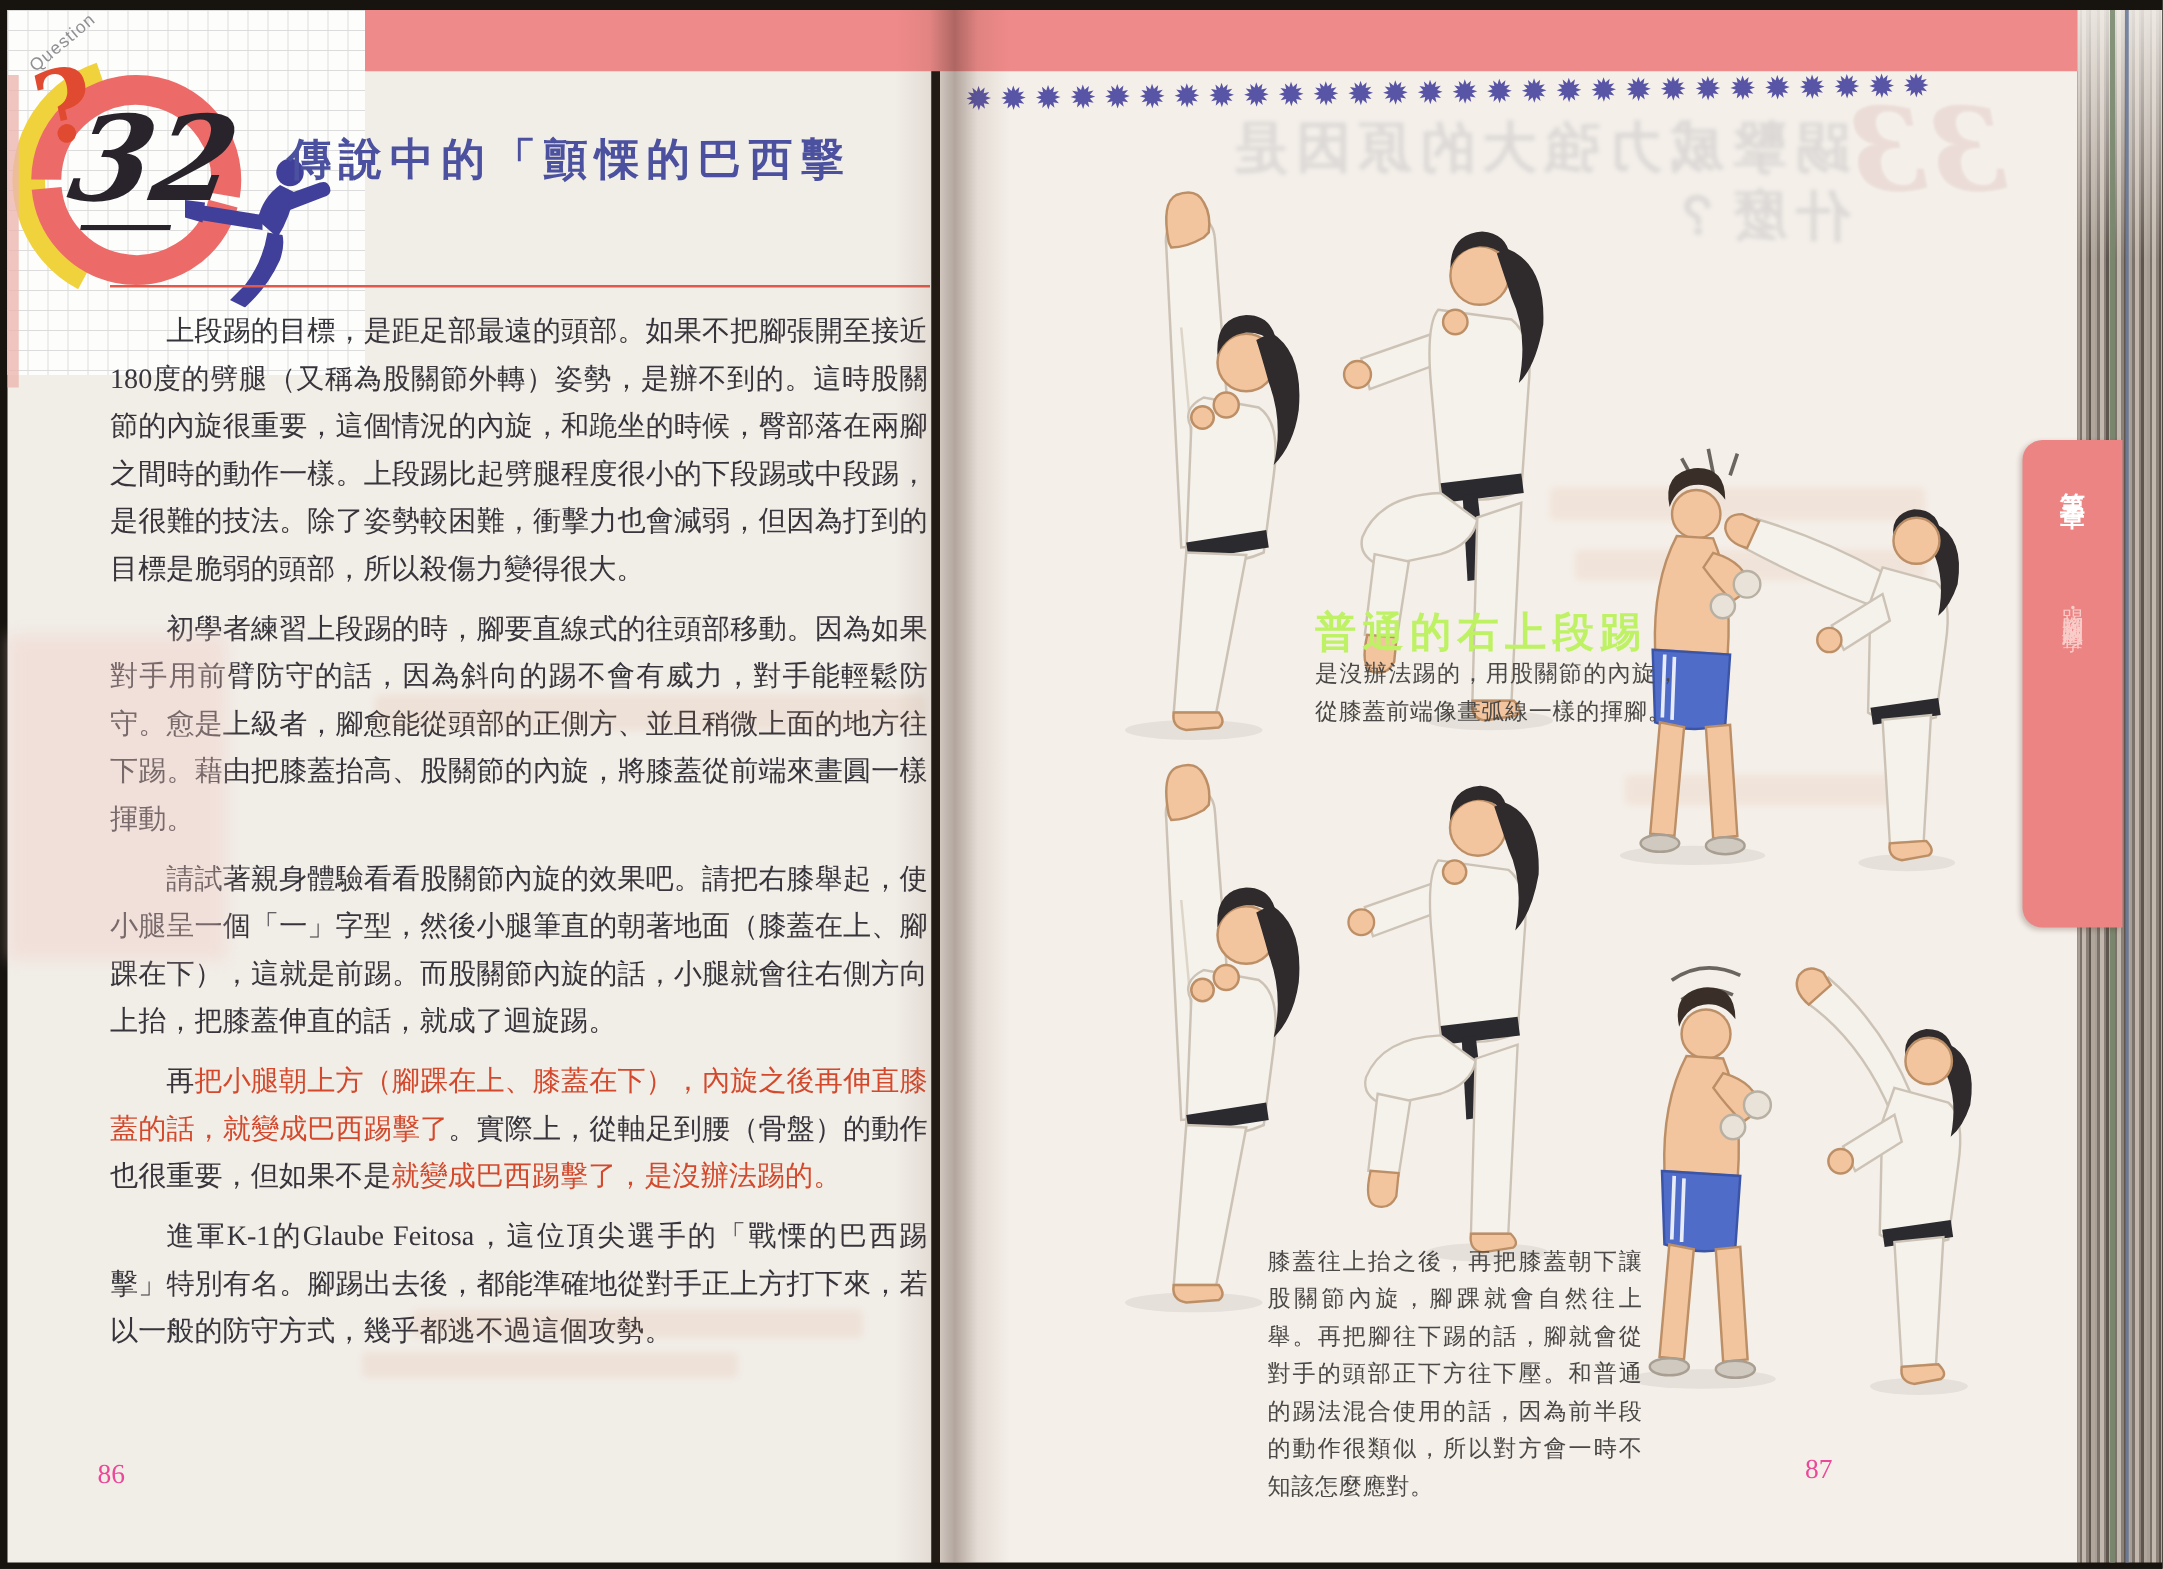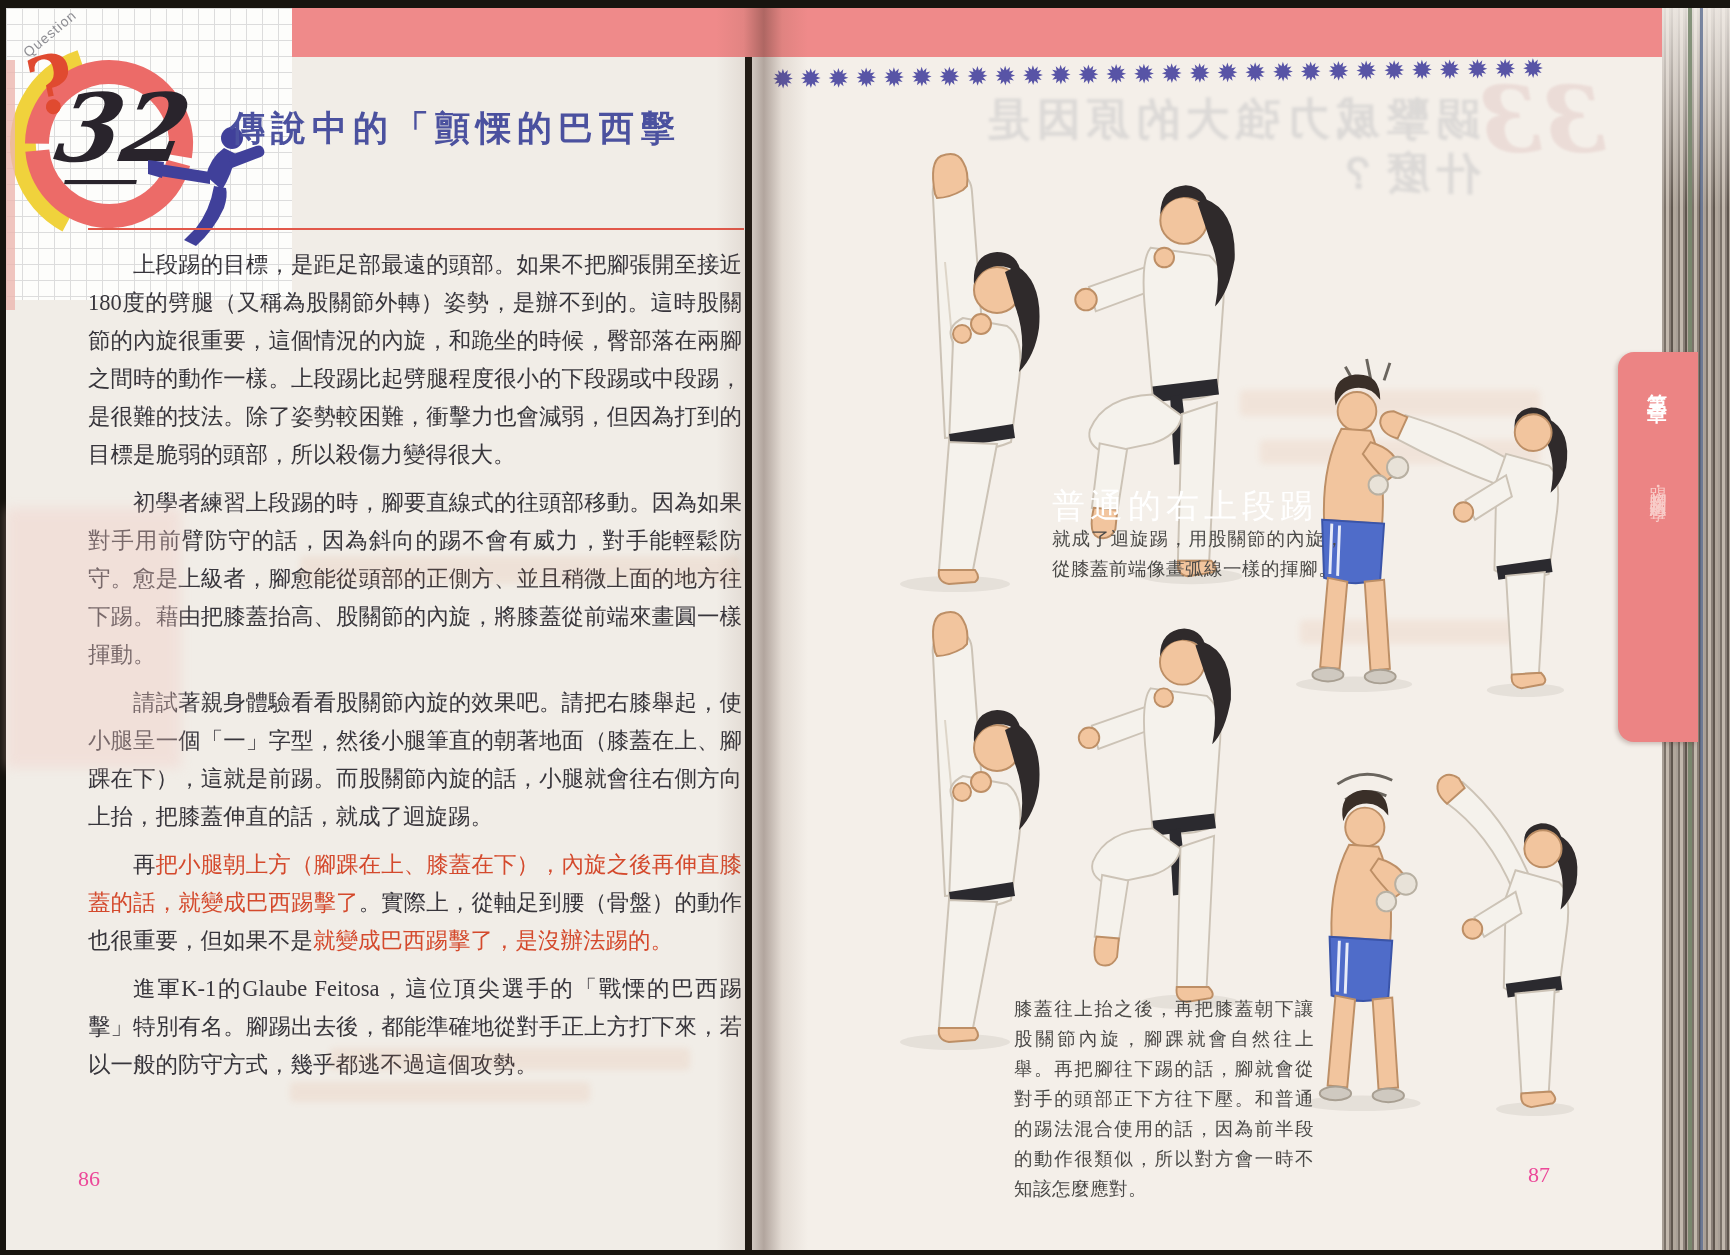--- a/index.html
+++ b/index.html
@@ -47,21 +47,21 @@
   .page-num{font-family:"Liberation Serif",serif;font-size:22px;color:#ec4899;}
 
   
   .star-row{left:772px;top:58px;width:895px;font-size:26px;letter-spacing:6px;color:#5854a6;
     transform:rotate(-0.8deg);white-space:nowrap;}
   .bleed-title{left:960px;top:92px;width:520px;font-weight:bold;font-size:44px;line-height:54px;
     letter-spacing:6px;color:#7b828e;opacity:.20;filter:blur(1.5px);transform:scaleX(-1);}
   .bleed-num{left:1478px;top:66px;font-family:"DejaVu Serif",serif;font-weight:900;font-style:italic;
     font-size:92px;color:#c58a8a;opacity:.18;transform:scaleX(-1);filter:blur(1px);}
 
-  .cap-title{font-weight:normal;font-size:33px;letter-spacing:5px;color:#ffffff;}
+  .cap-title{font-weight:bold;font-size:33px;letter-spacing:5px;color:#bef264;}
   .cap-body{font-size:18.5px;line-height:30px;letter-spacing:.5px;color:#4a4947;text-align:justify;}
   .cap1-title{left:1052px;top:484px;width:340px;}
   .cap1-body{left:1052px;top:524px;width:292px;}
   .cap2-title{left:1062px;top:946px;width:260px;}
   .cap2-body{left:1014px;top:994px;width:300px;}
 
   .fig{position:absolute;}
 
   
   .edge-stack{left:1662px;top:8px;width:68px;height:1242px;
@@ -234,35 +234,35 @@
       <use href="#fig-highkick"></use>
     </svg>
   <svg class="fig" style="left:1035px;top:150px" width="235" height="440" viewBox="0 0 240 450">
       <use href="#fig-chamber"></use>
     </svg>
   <svg class="fig" style="left:1262px;top:330px" width="310" height="455" viewBox="0 0 320 470">
       <use href="#fig-pair-side"></use>
     </svg>
 
   <div class="abs cap-title cap1-title">普通的右上段踢</div>
-  <div class="abs cap-body cap1-body">就成了迴旋踢，用股關節的內旋，從膝蓋前端像畫弧線一樣的揮腳。</div>
+  <div class="abs cap-body cap1-body">是沒辦法踢的，用股關節的內旋，從膝蓋前端像畫弧線一樣的揮腳。</div>
 
   <svg class="fig" style="left:845px;top:600px" width="200" height="450" viewBox="0 0 200 450">
       <use href="#fig-highkick"></use>
     </svg>
   <svg class="fig" style="left:1040px;top:595px" width="225" height="420" viewBox="0 0 240 450">
       <use href="#fig-chamber"></use>
     </svg>
   <svg class="fig" style="left:1268px;top:745px" width="315" height="460" viewBox="0 0 320 470">
       <use href="#fig-pair-axe"></use>
     </svg>
 
   <div class="abs cap-body cap2-body">膝蓋往上抬之後，再把膝蓋朝下讓股關節內旋，腳踝就會自然往上舉。再把腳往下踢的話，腳就會從對手的頭部正下方往下壓。和普通的踢法混合使用的話，因為前半段的動作很類似，所以對方會一時不知該怎麼應對。</div>
 
-  <div class="abs page-num" style="left:1528px;top:1162px">87</div>
+  <div class="abs page-num" style="left:1444px;top:1162px">87</div>
 
   <div class="abs edge-stack"></div>
   <div class="abs edge-accent-g"></div>
   <div class="abs edge-accent-b"></div>
   <div class="abs side-tab">
     <div class="tab-text tab-chapter">第三章</div>
     <div class="tab-text tab-sub">踢・腳踢的科學</div>
   </div>
 
   <div class="abs gutter-shade"></div>

